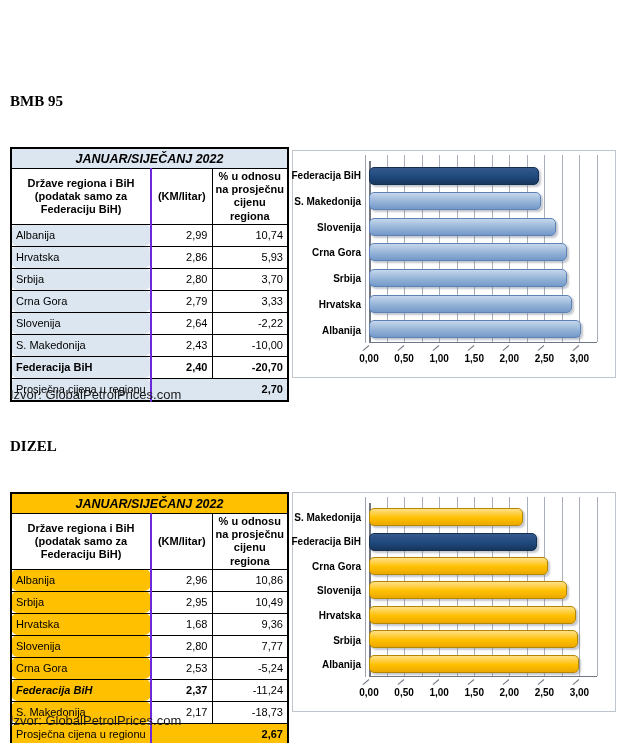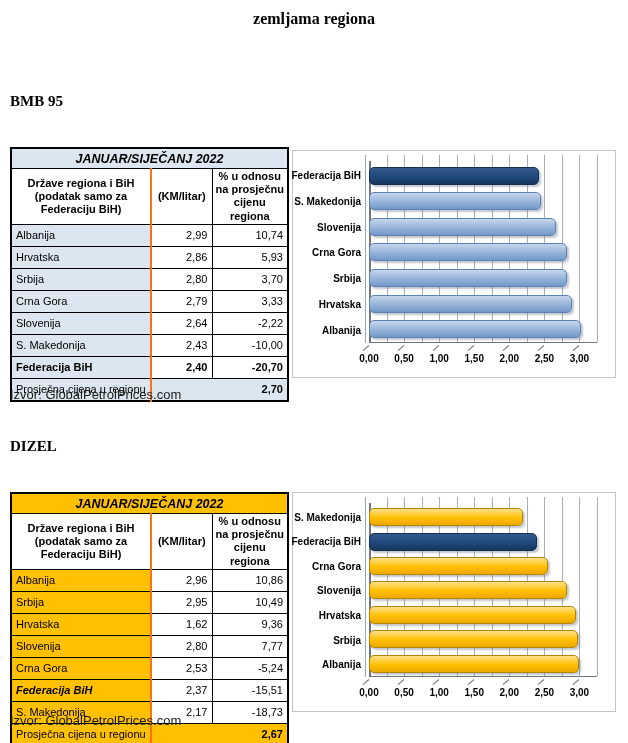--- a/index.html
+++ b/index.html
@@ -11,33 +11,33 @@
          font-family:"Liberation Serif",serif;font-weight:bold;font-size:16px;line-height:22px;}
   .sheading{position:absolute;left:10px;font-family:"Liberation Serif",serif;
             font-weight:bold;font-size:15px;}
   .source{position:absolute;left:10px;font-size:13px;color:#1a1a1a;}
 
   
   table.ptable{position:absolute;left:10px;width:277px;border-collapse:collapse;
                table-layout:fixed;font-size:11px;}
   table.ptable, table.ptable th, table.ptable td{border:1px solid #000;}
   table.ptable{border:2px solid #000;}
-  table.ptable .c-country{border-right:2px solid #f97316;}
+  table.ptable .c-country{border-right:2px solid #6d28d9;border-radius:7px;}
   th.period{height:19px;background:var(--accent);font-style:italic;font-weight:bold;
             font-size:12.5px;text-align:center;padding:0 2px;}
   th.ch{height:46px;background:#fff;font-weight:bold;text-align:center;vertical-align:middle;
         line-height:1.2;padding:1px 2px;font-size:11px;}
   td{height:19px;padding:1px 4px;vertical-align:middle;}
   td.c-country{background:var(--accent);text-align:left;font-weight:normal;}
   td.c-km,td.c-pct{background:#fff;text-align:right;}
   tr.summary td{background:var(--accent);}
   td.c-sum{text-align:right;font-weight:bold;}
   .sec-blue tr.emph td{font-weight:bold;}
   .sec-gold tr.emph td.c-country{font-weight:bold;font-style:italic;}
-  .sec-gold tr.emph td.c-km{font-weight:normal;}
+  .sec-gold tr.emph td.c-km{font-weight:bold;}
 
   
   .chartbox{position:absolute;left:292px;width:322px;background:#fff;
             border:1px solid #bfc5cd;}
   .labels{position:absolute;left:0;top:12px;bottom:34px;width:72px;}
   .cat-label{position:absolute;right:4px;left:0;display:flex;align-items:center;
              justify-content:flex-end;font-size:10px;font-weight:bold;white-space:nowrap;}
   .plot{position:absolute;left:76px;right:18px;top:12px;bottom:34px;
         border-bottom:1px solid #707783;}
   .plot::before{content:'';position:absolute;left:-4px;top:-8px;bottom:-1px;width:1px;
@@ -52,21 +52,20 @@
          font-size:10px;font-weight:bold;white-space:nowrap;}
   .tickmark{position:absolute;top:2px;width:8px;height:1px;background:#707783;
             transform:rotate(-40deg);transform-origin:100% 50%;margin-left:-8px;}
 </style>
 </head>
 <body>
 
 <div id="page">
 
   <div class="title">
-    <div>zemljama regiona</div>
   </div>
 
   <div class="sheading" style="top:93px">BMB 95</div>
 
   <table class="ptable sec-blue" style="top: 147px; --accent: #dce6f1;">
     <colgroup>
         <col style="width:140px">
         <col style="width:61px">
         <col style="width:76px">
       </colgroup>
@@ -216,37 +215,37 @@
           <td class="c-km">2,96</td>
           <td class="c-pct">10,86</td>
         </tr>
         <tr class="">
           <td class="c-country">Srbija</td>
           <td class="c-km">2,95</td>
           <td class="c-pct">10,49</td>
         </tr>
         <tr class="">
           <td class="c-country">Hrvatska</td>
-          <td class="c-km">1,62</td>
+          <td class="c-km">1,68</td>
           <td class="c-pct">9,36</td>
         </tr>
         <tr class="">
           <td class="c-country">Slovenija</td>
           <td class="c-km">2,80</td>
           <td class="c-pct">7,77</td>
         </tr>
         <tr class="">
           <td class="c-country">Crna Gora</td>
           <td class="c-km">2,53</td>
           <td class="c-pct">-5,24</td>
         </tr>
         <tr class="emph">
           <td class="c-country">Federacija BiH</td>
           <td class="c-km">2,37</td>
-          <td class="c-pct">-15,51</td>
+          <td class="c-pct">-11,24</td>
         </tr>
         <tr class="">
           <td class="c-country">S. Makedonija</td>
           <td class="c-km">2,17</td>
           <td class="c-pct">-18,73</td>
         </tr>
       </tbody>
     <tfoot>
       <tr class="summary">
         <td class="c-country">Prosječna cijena u regionu</td>

